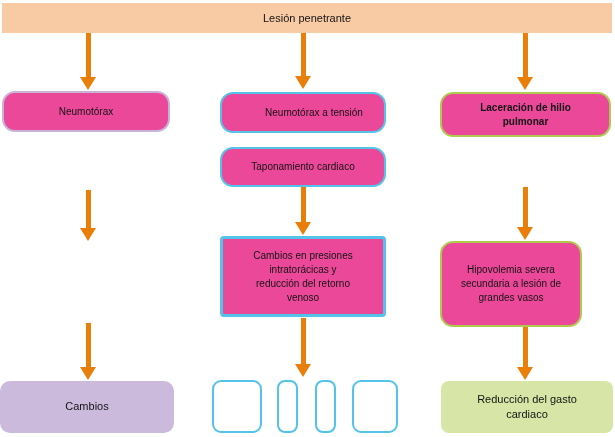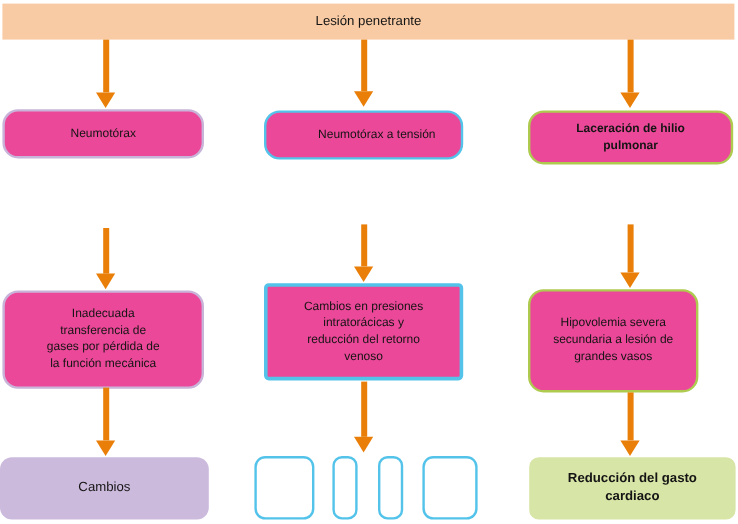--- a/index.html
+++ b/index.html
@@ -34,21 +34,21 @@
   .node.blue{border-color:var(--blue-border);}
   .node.green{border-color:var(--green-border);}
   .node.thick{border-width:3px;border-radius:4px;}
   .node.left-text{justify-content:flex-start;text-align:left;padding:2px 8px 2px 19px;}
   .outcome{
     position:absolute;box-sizing:border-box;border-radius:10px;
     display:flex;align-items:center;justify-content:center;
     text-align:center;font-size:11px;line-height:1.4;white-space:pre-line;
   }
   .outcome.purple-fill{background:var(--purple-fill);}
-  .outcome.green-fill{background:var(--green-fill);border-radius:8px;font-weight:bold;}
+  .outcome.green-fill{background:var(--green-fill);border-radius:8px;}
   .empty-node{
     position:absolute;box-sizing:border-box;background:#fff;
     border:2px solid var(--blue-border);border-radius:9px;
   }
   .arrow{
     position:absolute;width:17px;
     display:flex;flex-direction:column;align-items:center;
   }
   .arrow .stem{width:5px;flex:1;background:var(--arrow);}
   .arrow .head{
@@ -100,31 +100,28 @@
   <div class="arrow pos-a3">
       <i class="stem"></i>
       <i class="head"></i>
     </div>
 
   <div class="node purple pos-l1">Neumotórax</div>
   <div class="arrow pos-a4">
       <i class="stem"></i>
       <i class="head"></i>
     </div>
-  <div class="node purple pos-l3">Inadecuada
-transferencia de
-gases por pérdida de
-la función mecánica</div>
   <div class="arrow pos-a7">
       <i class="stem"></i>
       <i class="head"></i>
     </div>
   <div class="outcome purple-fill pos-l4">Cambios</div>
 
   <div class="node blue pos-m1">Neumotórax a tensión</div>
+  <div class="node blue pos-m2">Taponamiento cardiaco</div>
   <div class="arrow pos-a5">
       <i class="stem"></i>
       <i class="head"></i>
     </div>
   <div class="node blue thick pos-m3">Cambios en presiones
 intratorácicas y
 reducción del retorno
 venoso</div>
   <div class="arrow pos-a8">
       <i class="stem"></i>

